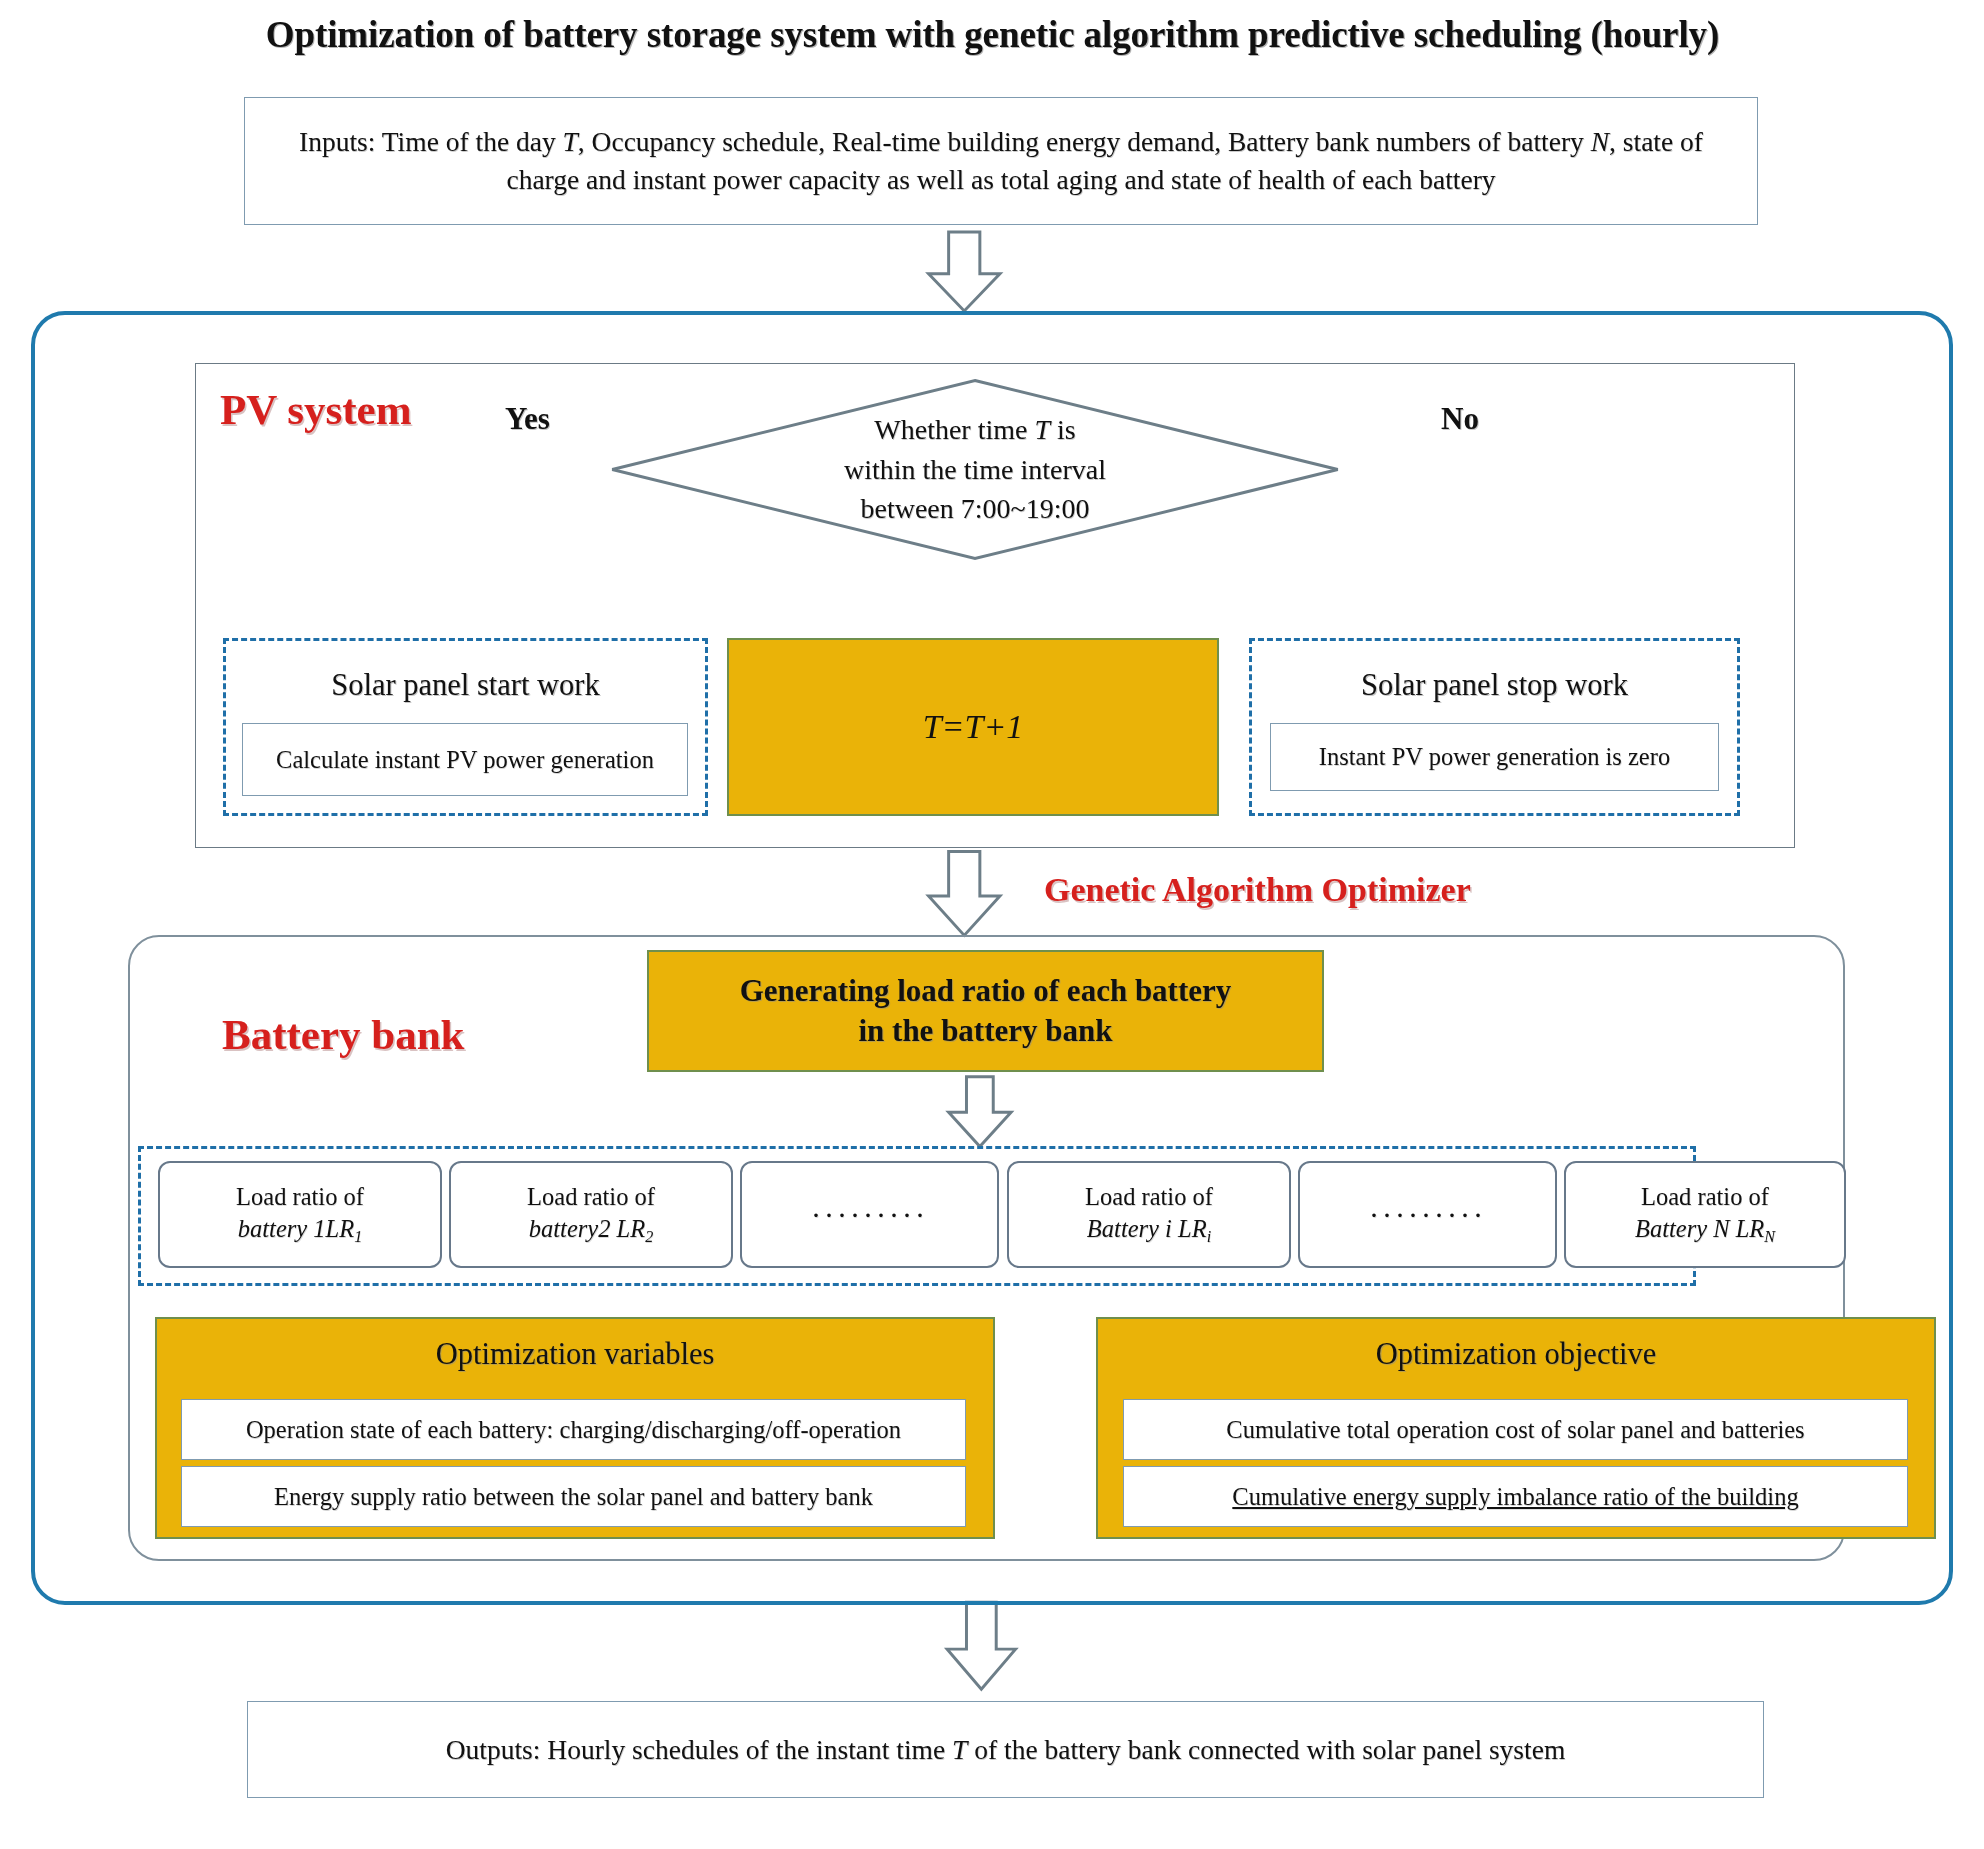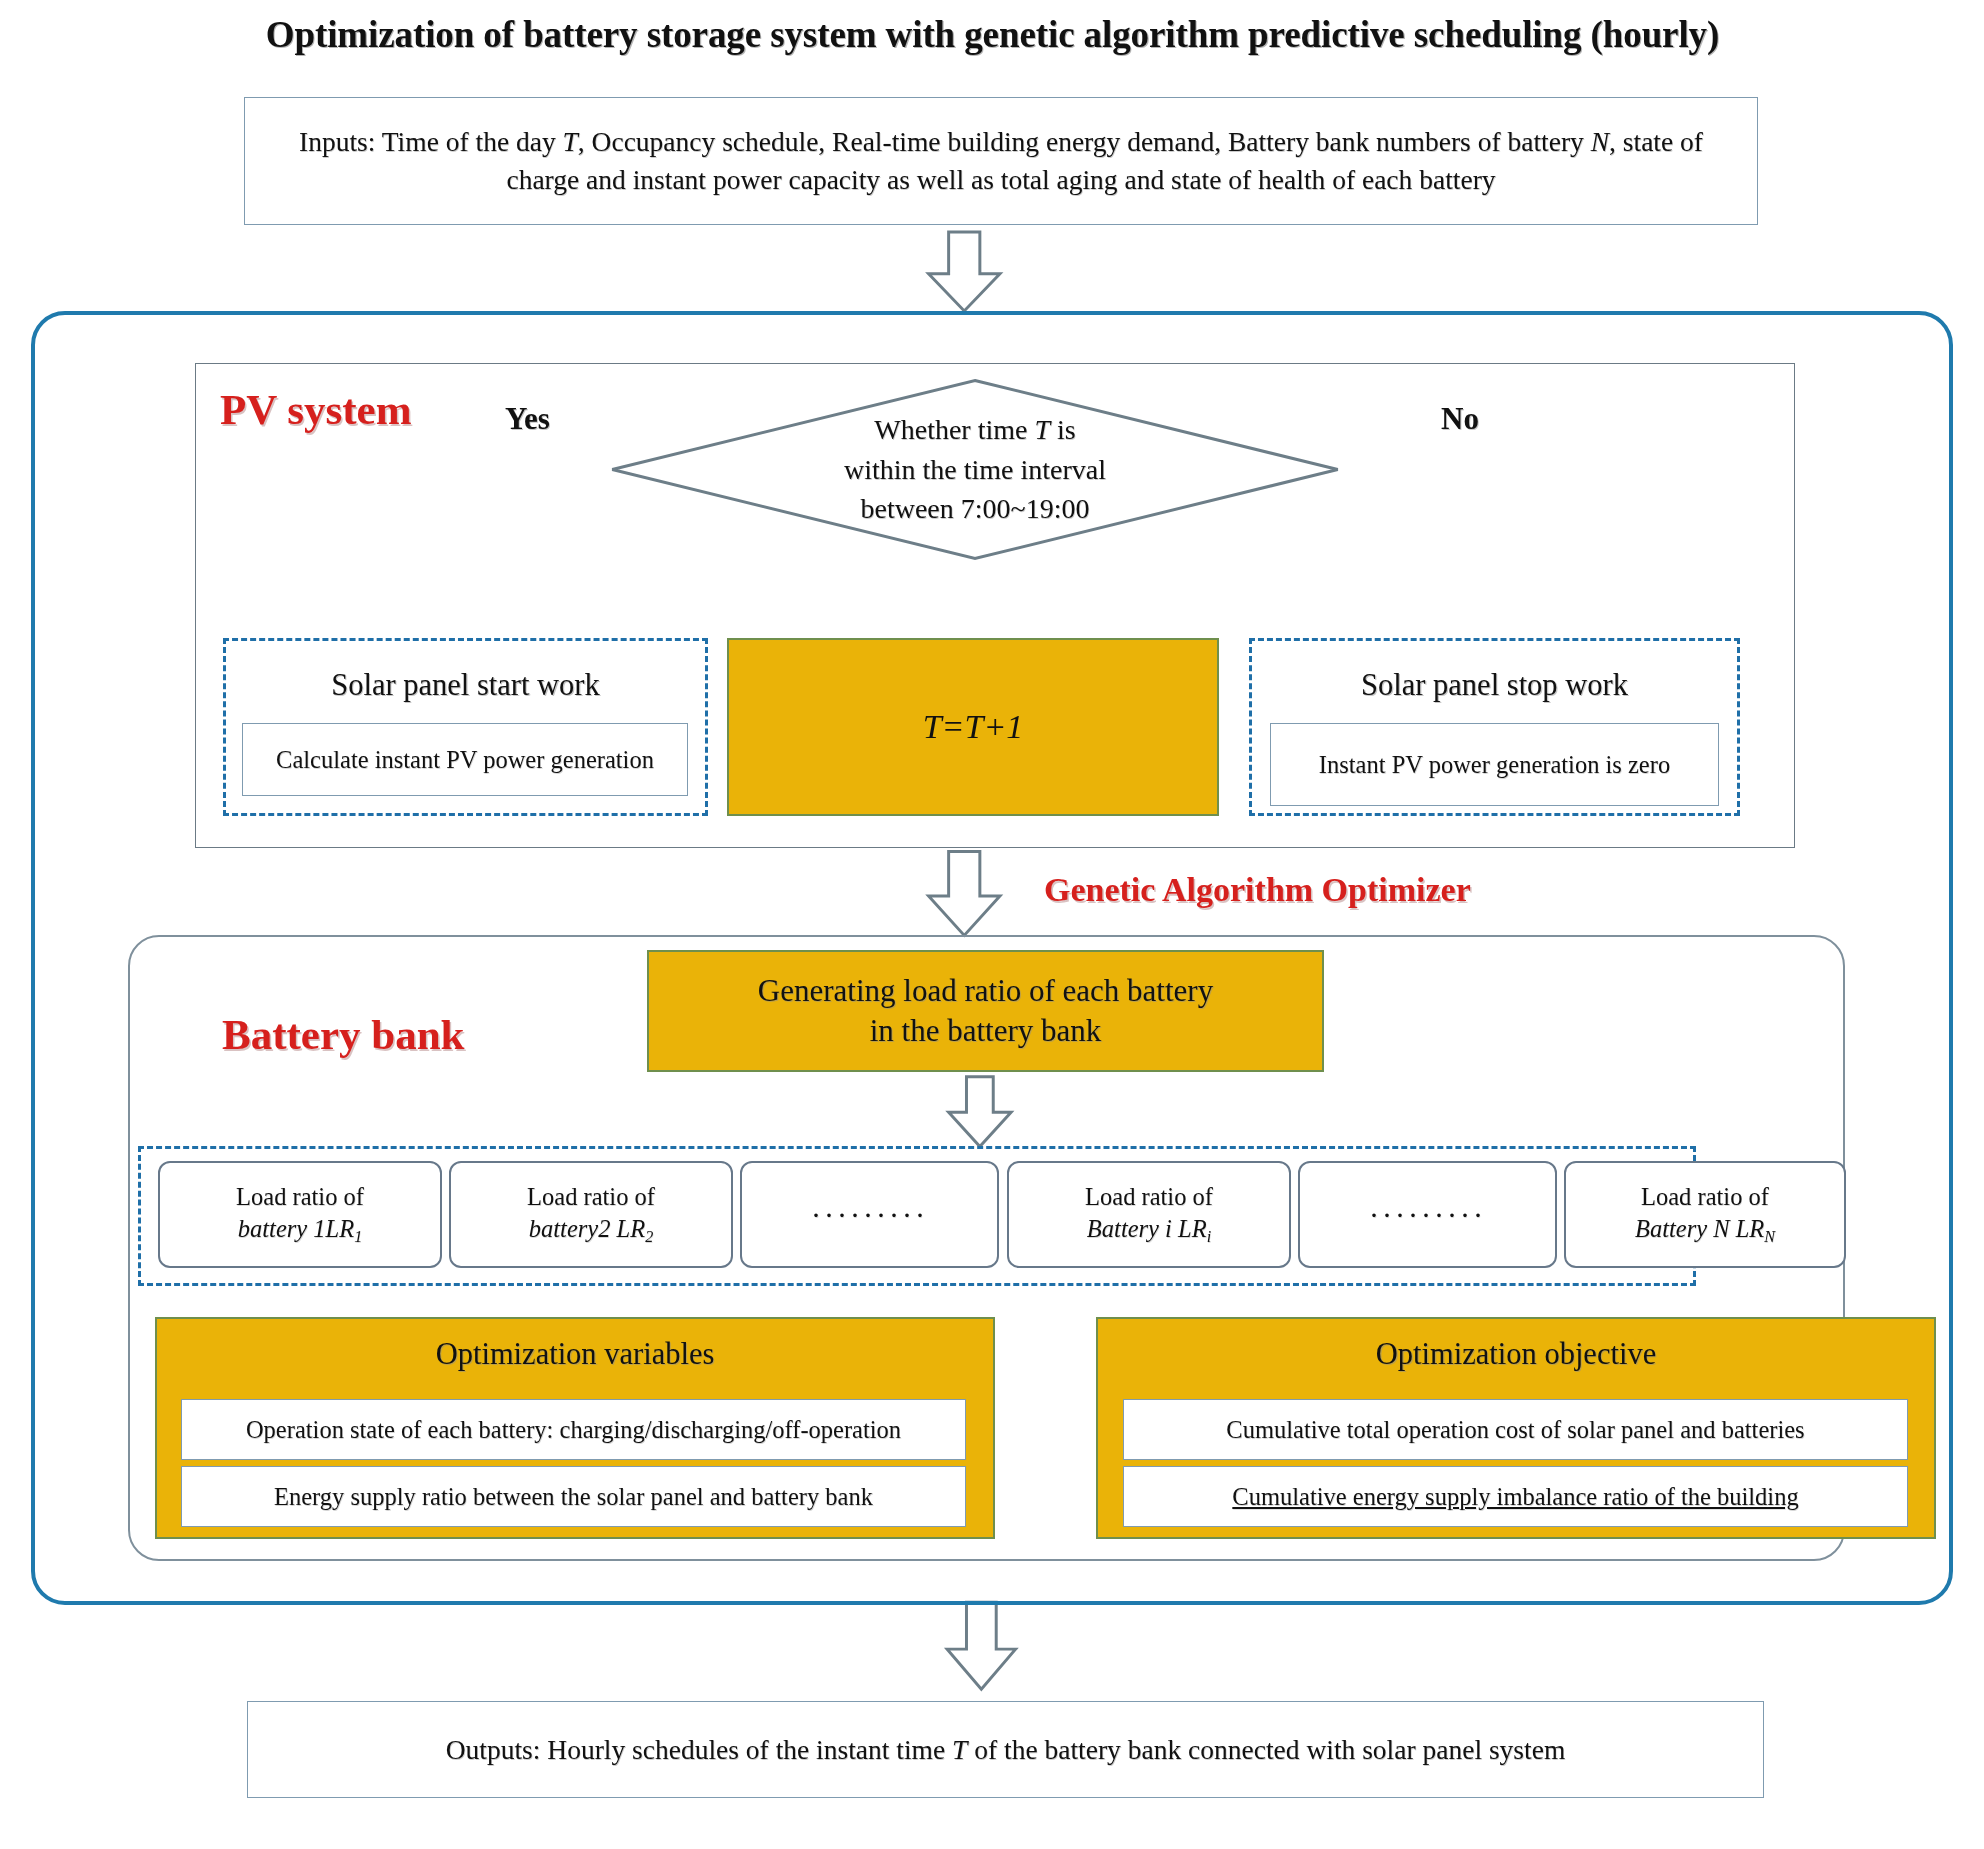--- a/index.html
+++ b/index.html
@@ -154,32 +154,32 @@
   <div class="sub-box" style="left:242px;top:723px;width:446px;height:73px;">
     <div class="txt">Calculate instant PV power generation</div>
   </div>
 
   <div class="green-box" style="left:727px;top:638px;width:492px;height:178px;">
     <div class="ital" style="font-size:34px;">T=T+1</div>
   </div>
 
   <div class="dashed-box" style="left:1249px;top:638px;width:491px;height:178px;"></div>
   <div class="hdr" style="position:absolute;left:1249px;top:668px;width:491px;text-align:center;">Solar panel stop work</div>
-  <div class="sub-box" style="left:1270px;top:723px;width:449px;height:83px;">
+  <div class="sub-box" style="left:1270px;top:723px;width:449px;height:68px;">
     <div class="txt">Instant PV power generation is zero</div>
   </div>
 
   <div class="red-label" style="left:1044px;top:871px;font-size:34px;">Genetic Algorithm Optimizer</div>
 
   <div class="round-inner" style="left:128px;top:935px;width:1717px;height:626px;"></div>
 
   <div class="red-label" style="left:222px;top:1010px;font-size:43px;">Battery bank</div>
 
   <div class="green-box" style="left:647px;top:950px;width:677px;height:122px;">
-    <div style="font-size:31px;font-weight:normal;line-height:1.3;text-shadow:1px 1px 0 rgba(140,140,140,.5);">
+    <div style="font-size:31px;font-weight:bold;line-height:1.3;text-shadow:1px 1px 0 rgba(140,140,140,.5);">
       <span>Generating load ratio of each battery</span><br>
       <span>in the battery bank</span>
     </div>
   </div>
 
   <div class="dashed-box" style="left:138px;top:1146px;width:1558px;height:140px;"></div>
 
   <div class="lr-box" style="left:158px;top:1161px;width:284px;height:107px;">
     <div class="txt">
       <span>Load ratio of</span><br>

